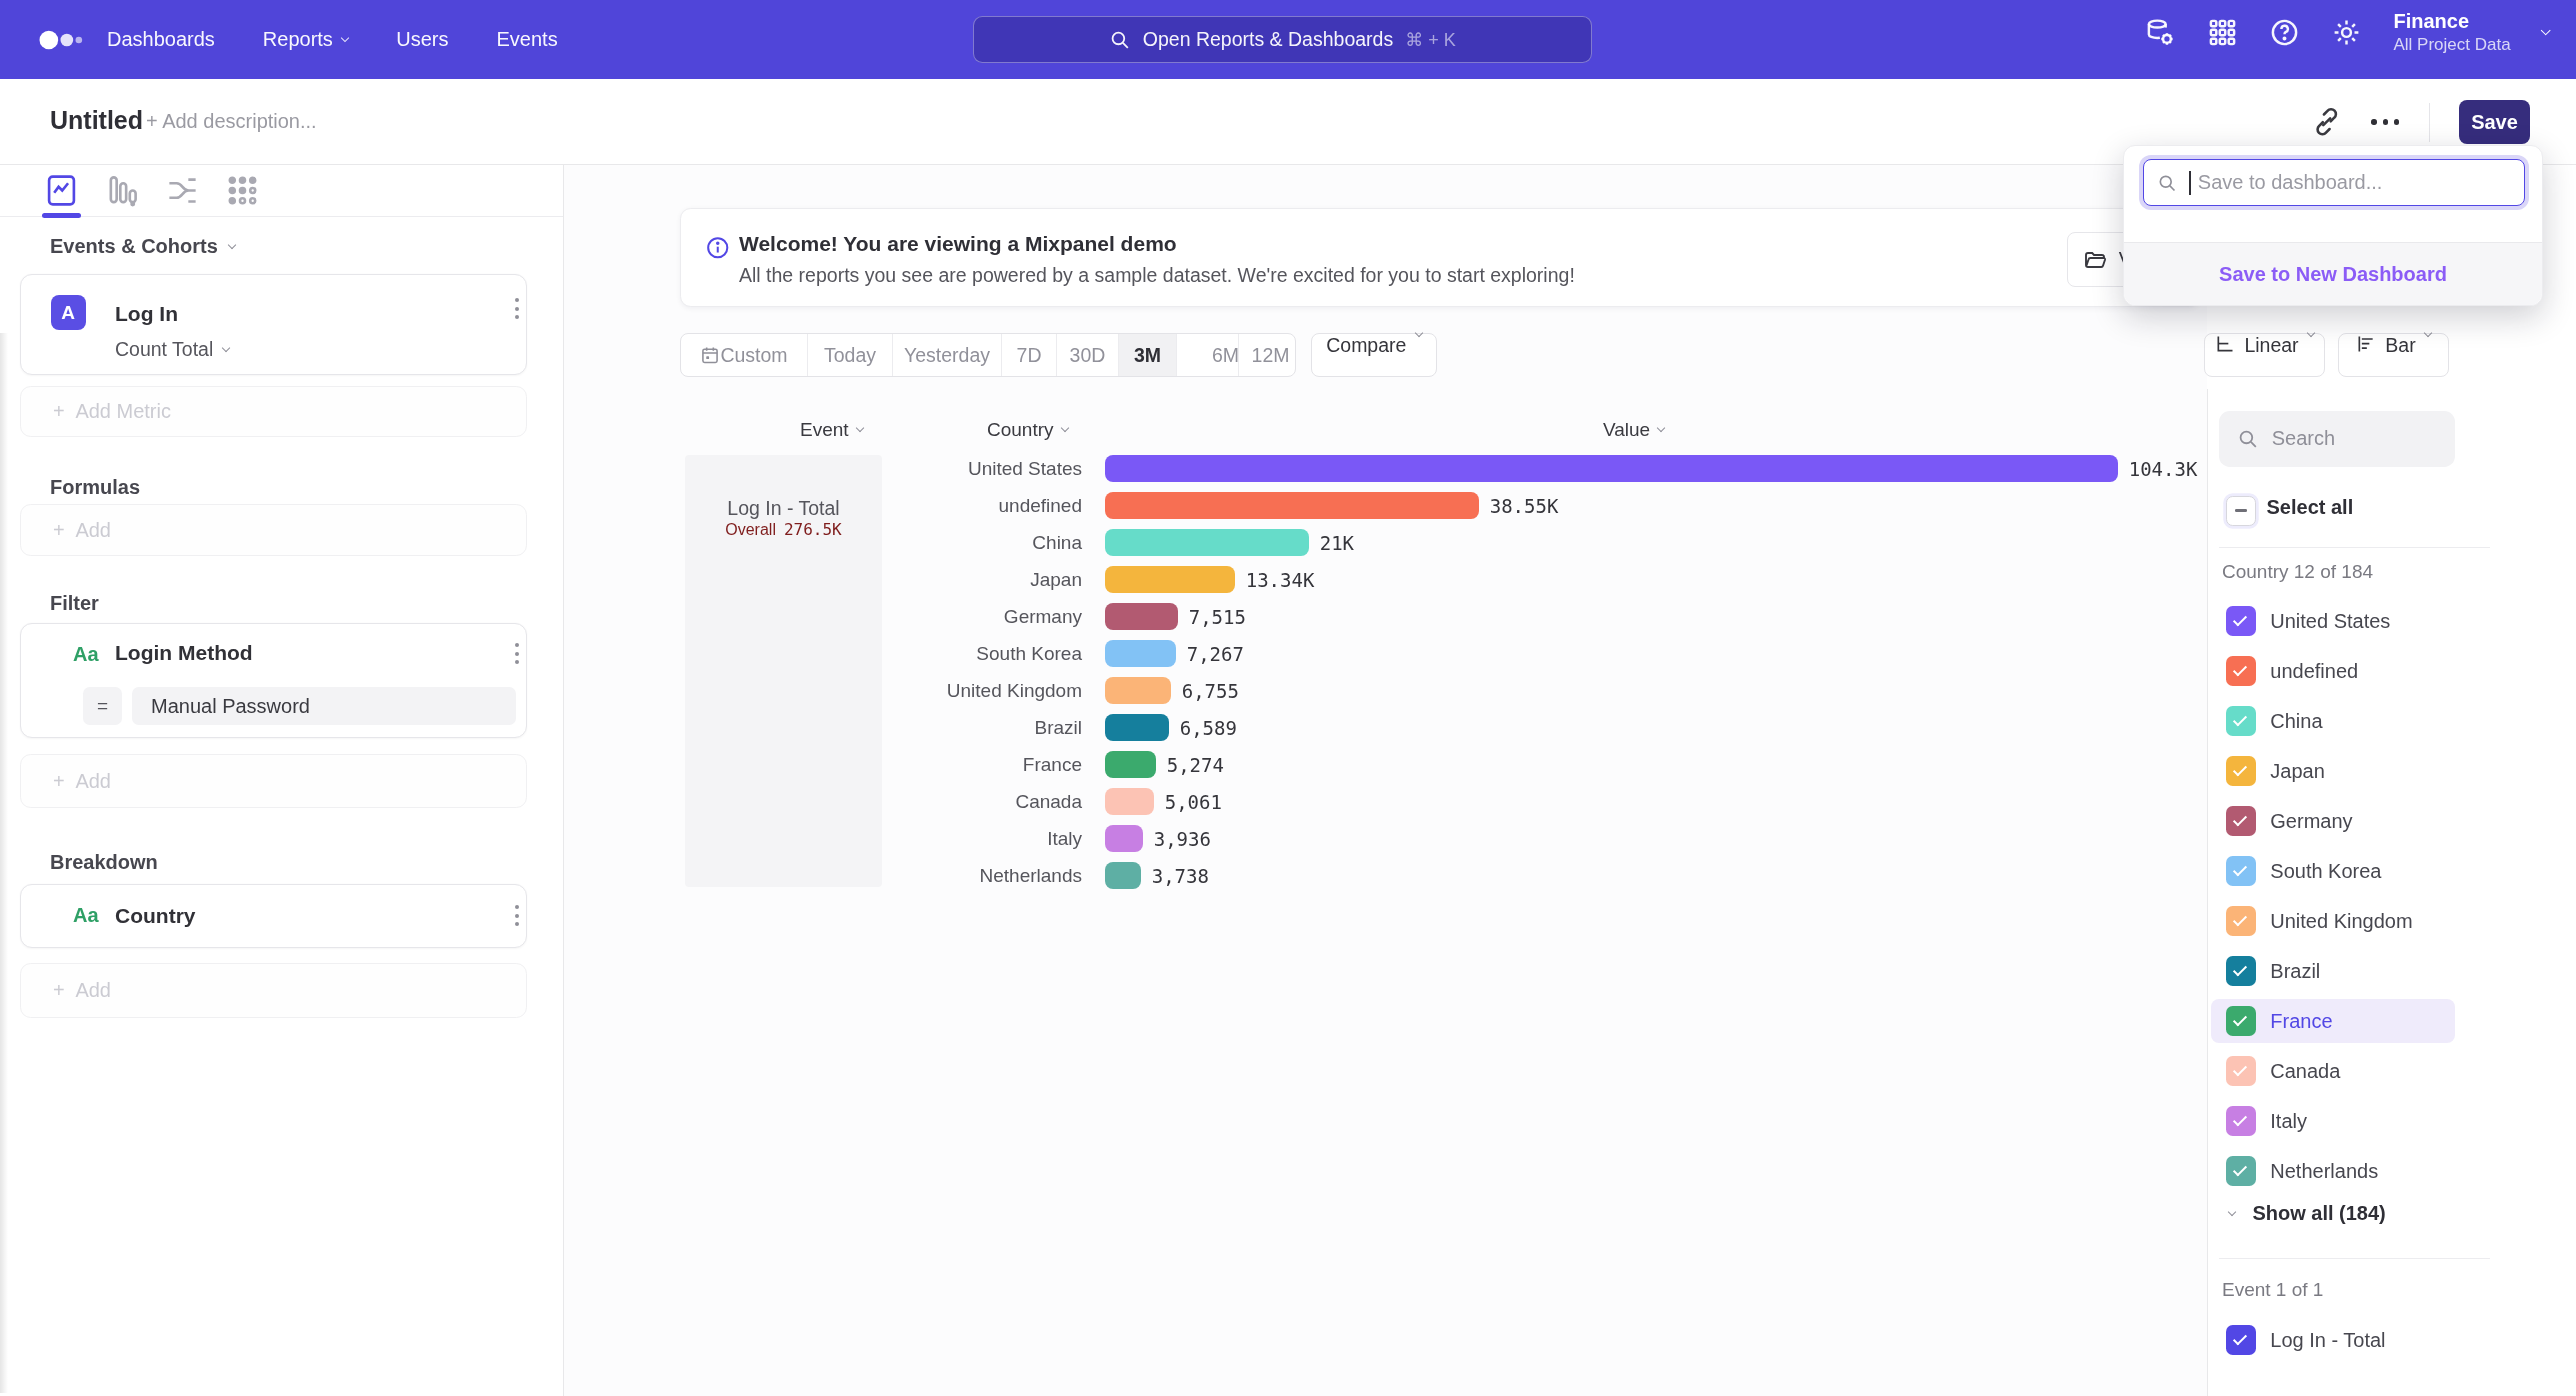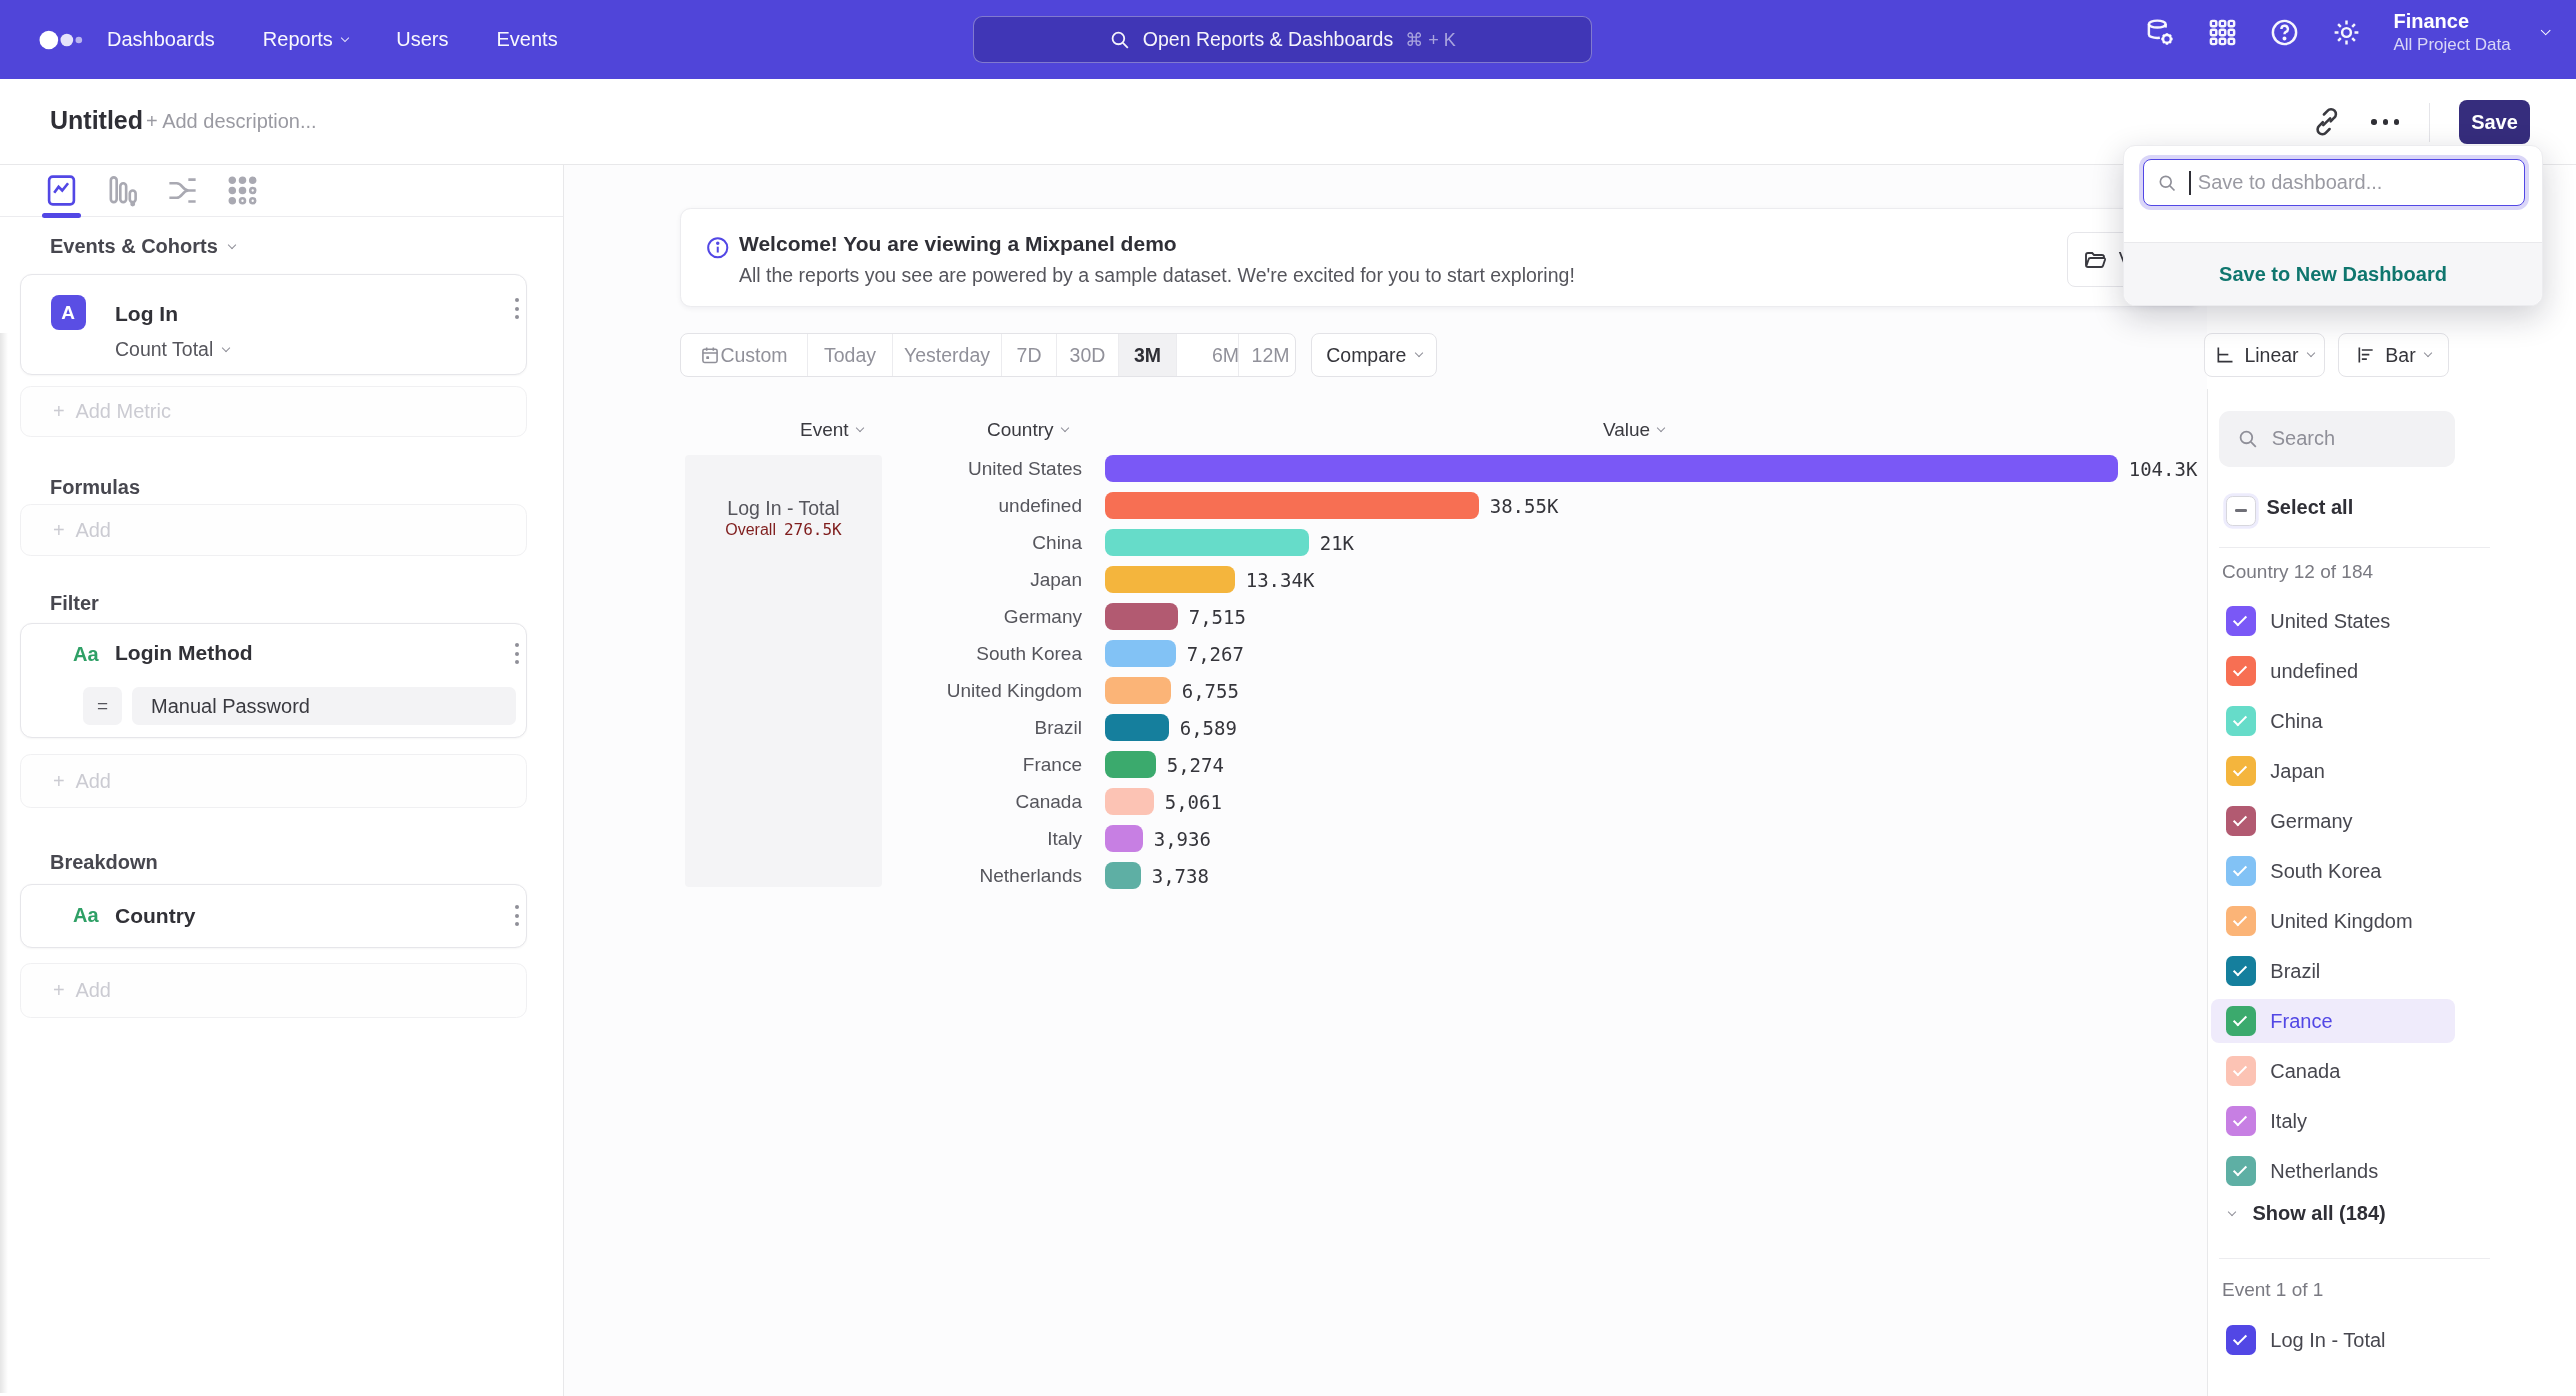--- a/index.html
+++ b/index.html
@@ -61,21 +61,21 @@
   .banner-sub { position:absolute; left:58px; top:55px; font-size:19.5px; color:#55555C; }
   .banner-action { position:absolute; left:1386px; top:23px; width:131px; height:55px; background:#fff; border:0.7px solid #E6E6EA; border-radius:8px; display:flex; align-items:center; gap:12px; padding-left:14.8px; overflow:hidden; cursor:pointer; color:#3A3A40; }
   .banner-action .lbl { font-size:19.5px; white-space:nowrap; }
   .banner-action svg { width:24px; height:24px; flex:none; }
 
   .segmented { position:absolute; left:116px; top:168px; width:616px; height:44px; border:0.7px solid #E3E3E7; border-radius:8px; background:#fff; display:flex; overflow:hidden; }
   .seg { height:100%; display:flex; align-items:center; justify-content:center; font-size:19.5px; color:#91919A; border-right:0.7px solid #ECECEF; cursor:pointer; flex:none; }
   .seg:last-child { border-right:none; }
   .seg.active { background:#F1F1F3; color:#2F2F36; font-weight:600; }
   .seg svg { width:20px; height:20px; color:#8F8F98; }
-  .tool-btn { position:absolute; top:168px; height:44px; border:0.7px solid #E3E3E7; border-radius:8px; background:#fff; display:flex; align-items:center; justify-content:center; gap:9.4px; font-size:19.5px; color:#35353B; cursor:pointer; }
+  .tool-btn { position:absolute; top:168px; height:44px; border:0.7px solid #E3E3E7; border-radius:8px; background:#fff; display:flex; justify-content:center; gap:9.4px; font-size:19.5px; color:#35353B; cursor:pointer; }
   .tool-btn .chev { color:#8F8F98; }
   .tool-btn svg { width:20px; height:20px; }
 
   .col-h { position:absolute; top:254px; font-size:19px; font-weight:500; color:#3A3A40; display:flex; align-items:center; gap:8px; cursor:pointer; }
   .col-h .chev { color:#8F8F98; }
   .event-cell { position:absolute; left:121px; top:290px; width:197px; height:432px; background:#F4F4F6; border-radius:4px; text-align:center; }
   .event-name { margin-top:42px; font-size:19.5px; color:#55555C; }
   .event-overall { margin-top:0; font-size:16px; color:#7f1d1d; }
   .event-overall .num { font-family:"DejaVu Sans Mono", monospace; margin-left:8px; }
 
@@ -110,21 +110,21 @@
   .showall .chev { color:#8F8F98; }
   .showall .lbl { font-size:20px; font-weight:600; color:#2F2F36; }
 
   
   .popover { position:absolute; left:2123px; top:145px; width:420px; height:161px; background:#fff; border:0.7px solid #ECECEF; border-radius:12px; box-shadow:0 10.7px 32px rgba(20,20,40,.20); z-index:60; }
   .pop-input { position:absolute; left:19px; top:13.4px; width:382px; height:47px; background:#fff; border:1.7px solid #5247E5; border-radius:8px; box-shadow:0 0 0 4px #DAD6F8; display:flex; align-items:center; gap:6.7px; padding-left:13.4px; }
   .pop-input svg { width:20px; height:20px; color:#8F8F98; flex:none; }
   .pop-input .caret { width:1.7px; height:24px; background:#2F2F36; margin-left:5.4px; flex:none; }
   .pop-input input { border:none; outline:none; font-size:20px; color:#3A3A40; width:295px; font-family:"Liberation Sans", sans-serif; }
   .pop-input input::placeholder { color:#9A9AA2; }
-  .pop-footer { position:absolute; left:0; bottom:0; width:100%; height:63px; background:#F6F6F8; border-top:0.7px solid #E9E9EC; border-radius:0 0 12px 12px; display:flex; align-items:center; justify-content:center; font-size:20px; font-weight:600; color:#0f766e; cursor:pointer; }
+  .pop-footer { position:absolute; left:0; bottom:0; width:100%; height:63px; background:#F6F6F8; border-top:0.7px solid #E9E9EC; border-radius:0 0 12px 12px; display:flex; align-items:center; justify-content:center; font-size:20px; font-weight:600; color:#8b5cf6; cursor:pointer; }
 </style>
 </head>
 <body>
 
 <div class="screen">
 
   <header class="topnav">
     <div class="logo">
       <svg viewBox="0 0 76 42" width="51" height="28">
           <circle cx="16" cy="21" r="14" fill="#fff"></circle>

